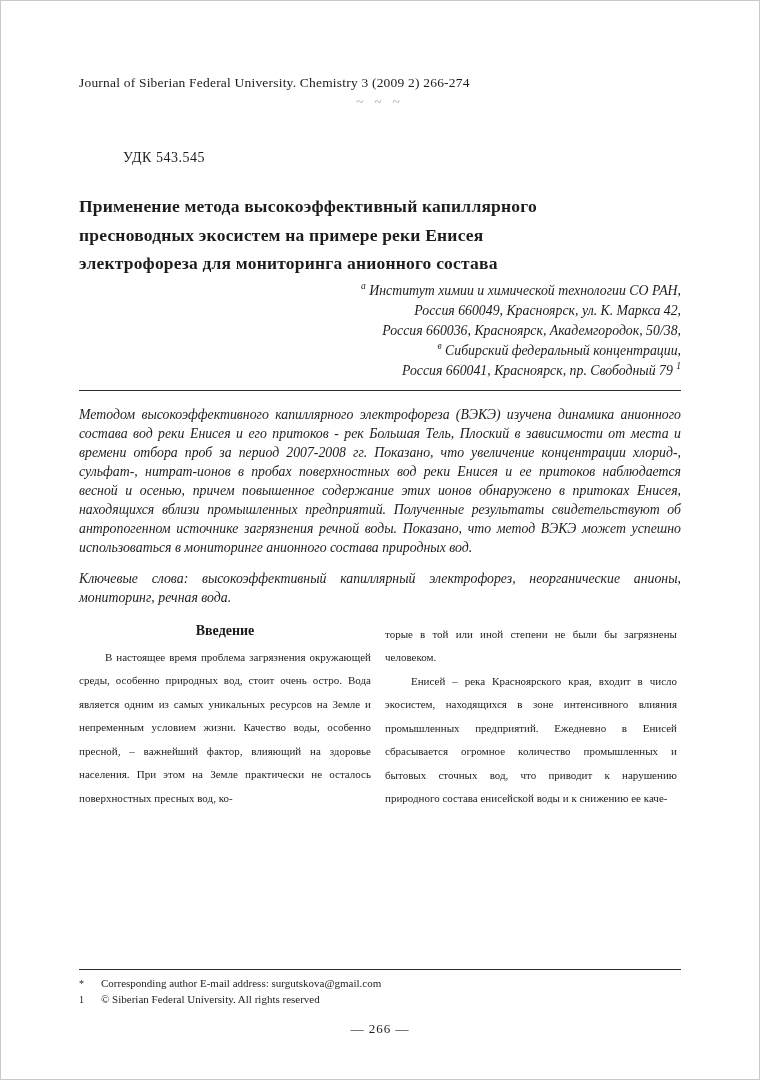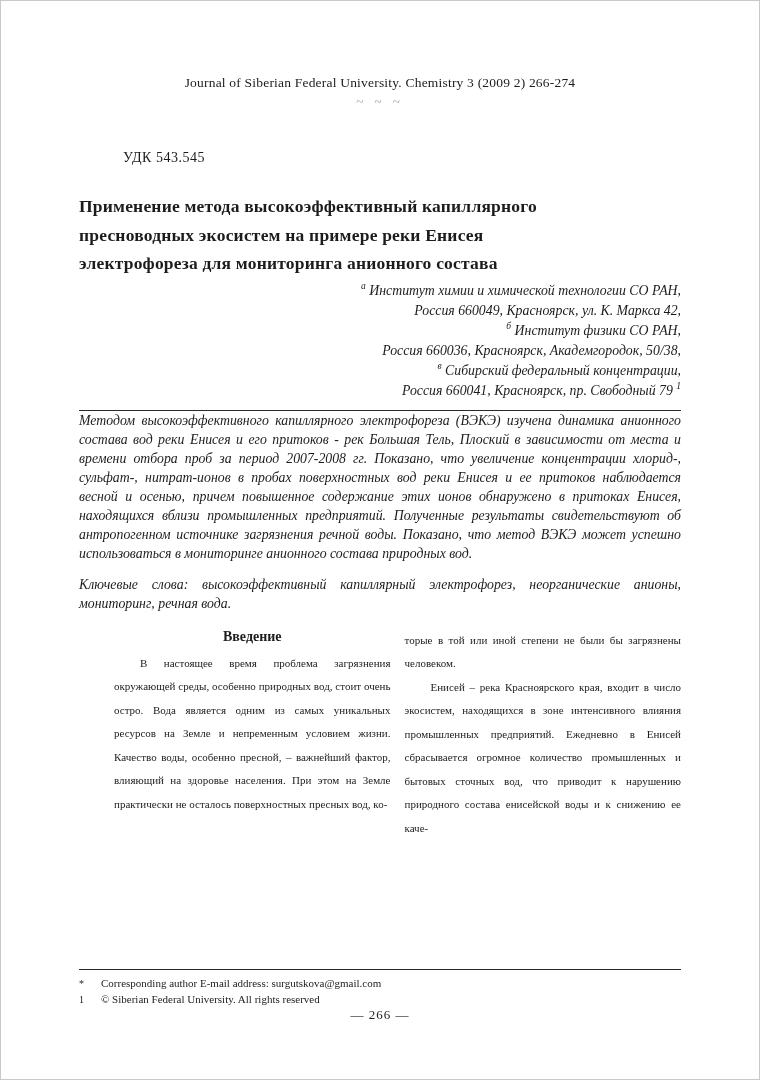--- a/index.html
+++ b/index.html
@@ -2,43 +2,43 @@
 <html><head>
 <meta charset="utf-8">
 <style>
   * { margin:0; padding:0; box-sizing:border-box; }
   html,body { background:#e9e9e9; }
   body { width:760px; height:1080px; font-family:"Liberation Serif","DejaVu Serif",serif; color:#1c1c1c; }
   .page {
     position:relative; width:760px; height:1080px; background:#ffffff;
     border:1px solid #c9c9c9; padding:74px 78px 0 78px; overflow:hidden;
   }
-  .journal-line { text-align:center; font-size:13.5px; letter-spacing:0.2px; }
+  .journal-line { font-size:13.5px; letter-spacing:0.2px; }
   .ornament { text-align:center; font-size:13px; color:#999999; letter-spacing:4px; margin-top:3px; }
   .udk { margin-top:40px; font-size:14px; letter-spacing:0.5px;margin-left:44px; }
   .title { margin-top:26px; font-weight:bold; font-size:17.5px; line-height:28.5px; letter-spacing:0.2px; }
   .authors { margin-top:16px; text-align:right; font-weight:bold; font-size:14.8px; line-height:21px; }
   sup.au-sup, sup.aff-sup { font-size:9.5px; line-height:0; vertical-align:super; }
   .affiliations { margin-top:3px; text-align:right; font-style:italic; font-size:13.8px; line-height:20px; }
   .received { margin-top:13px; text-align:center; font-size:11.5px; }
   .rule { margin-top:9px; border:none; border-top:1.3px solid #2a2a2a; height:0; }
-  .abstract { margin-top:0; font-style:italic; font-size:13.8px; line-height:19px; text-align:justify; }
+  .abstract { margin-top:14px; font-style:italic; font-size:13.8px; line-height:19px; text-align:justify; }
   .keywords { margin-top:12px; font-style:italic; font-size:13.8px; line-height:19px; text-align:justify; }
-  .columns { display:flex; gap:14px; margin-top:16px; height:252px; overflow:hidden;margin-left:35px; }
+  .columns { display:flex; gap:14px; margin-top:16px; height:252px; overflow:hidden; }
   .col { width:292px; }
   .col h2 { text-align:center; font-size:14px; font-weight:bold; margin-bottom:7px; }
   .col p { font-size:11px; line-height:23.5px; text-align:justify; }
   .indent { text-indent:26px; }
   .footnote-block {
     position:absolute; left:78px; right:78px; top:968px;
     border-top:1.2px solid #2a2a2a; padding-top:6px; font-size:11px; line-height:15.5px;
   }
   .footnote { display:flex; }
   .fn-marker { flex:0 0 22px; width:22px; font-size:10px; vertical-align:top; }
-  .page-number { position:absolute; left:0; right:0; bottom:56px; text-align:center; font-size:13px; letter-spacing:1px; }
+  .page-number { position:absolute; left:0; right:0; bottom:42px; text-align:center; font-size:13px; letter-spacing:1px; }
 </style>
 </head>
 <body>
 
 <div class="page">
 
   <div>
     <div class="journal-line">Journal of Siberian Federal University. Chemistry 3 (2009 2) 266-274</div>
     <div class="ornament">~ ~ ~</div>
   </div>
@@ -48,21 +48,20 @@
   <h1 class="title">
     <div>Применение метода высокоэффективный капиллярного</div>
     <div>пресноводных экосистем на примере реки Енисея</div>
     <div>электрофореза для мониторинга анионного состава</div>
   </h1>
 
 
   <div class="affiliations">
     <div><sup class="aff-sup">а</sup><span> Институт химии и химической технологии СО РАН,</span><sup class="aff-sup"></sup></div>
     <div><sup class="aff-sup"></sup><span>Россия 660049, Красноярск, ул. К. Маркса 42,</span><sup class="aff-sup"></sup></div>
-    <div><sup class="aff-sup">б</sup><span> Институт физики СО РАН,</span><sup class="aff-sup"></sup></div>
     <div><sup class="aff-sup"></sup><span>Россия 660036, Красноярск, Академгородок, 50/38,</span><sup class="aff-sup"></sup></div>
     <div><sup class="aff-sup">в</sup><span> Сибирский федеральный концентрации,</span><sup class="aff-sup"></sup></div>
     <div><sup class="aff-sup"></sup><span>Россия 660041, Красноярск, пр. Свободный 79 </span><sup class="aff-sup">1</sup></div>
   </div>
 
 
   <hr class="rule">
 
   <p class="abstract">Методом высокоэффективного капиллярного электрофореза (ВЭКЭ) изучена динамика анионного состава вод реки Енисея и его притоков - рек Большая Тель, Плоский в зависимости от места и времени отбора проб за период 2007-2008 гг. Показано, что увеличение концентрации хлорид-, сульфат-, нитрат-ионов в пробах поверхностных вод реки Енисея и ее притоков наблюдается весной и осенью, причем повышенное содержание этих ионов обнаружено в притоках Енисея, находящихся вблизи промышленных предприятий. Полученные результаты свидетельствуют об антропогенном источнике загрязнения речной воды. Показано, что метод ВЭКЭ может успешно использоваться в мониторинге анионного состава природных вод.</p>
 

